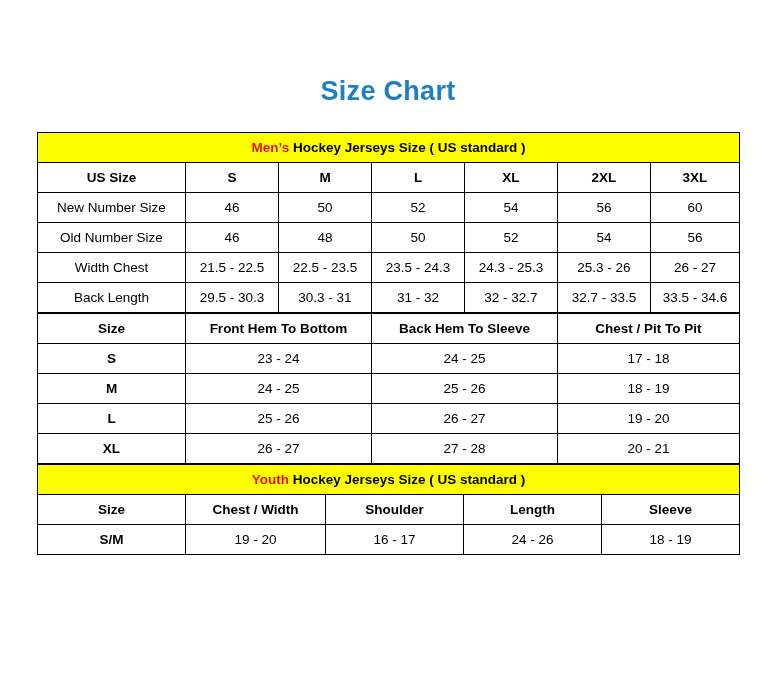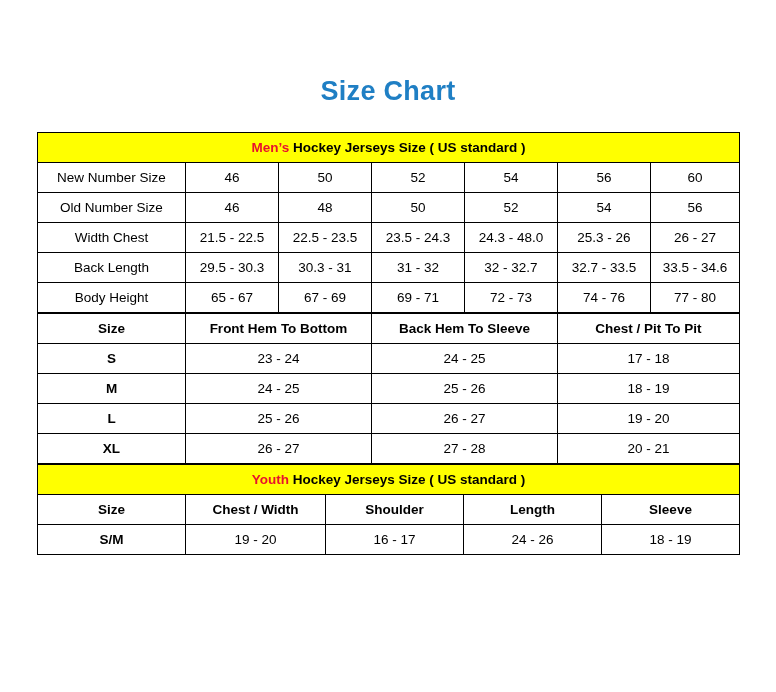--- a/index.html
+++ b/index.html
@@ -82,20 +82,29 @@
           <col style="width:93px">
           <col style="width:93px">
           <col style="width:93px">
           <col style="width:89px">
       </colgroup>
       <tbody>
         <tr>
           <td class="section-head" colspan="7"><span class="accent">Men’s</span><span> Hockey Jerseys Size ( US standard )</span></td>
         </tr>
         <tr>
+          <td class="col-head">US Size</td>
+          <td class="col-head">S</td>
+          <td class="col-head">M</td>
+          <td class="col-head">L</td>
+          <td class="col-head">XL</td>
+          <td class="col-head">2XL</td>
+          <td class="col-head">3XL</td>
+        </tr>
+        <tr>
           <td class="row-head">New Number Size</td>
           <td>46</td>
           <td>50</td>
           <td>52</td>
           <td>54</td>
           <td>56</td>
           <td>60</td>
         </tr>
         <tr>
           <td class="row-head">Old Number Size</td>
@@ -104,41 +113,32 @@
           <td>50</td>
           <td>52</td>
           <td>54</td>
           <td>56</td>
         </tr>
         <tr>
           <td class="row-head">Width Chest</td>
           <td>21.5 - 22.5</td>
           <td>22.5 - 23.5</td>
           <td>23.5 - 24.3</td>
-          <td>24.3 - 48.0</td>
+          <td>24.3 - 25.3</td>
           <td>25.3 - 26</td>
           <td>26 - 27</td>
         </tr>
         <tr>
           <td class="row-head">Back Length</td>
           <td>29.5 - 30.3</td>
           <td>30.3 - 31</td>
           <td>31 - 32</td>
           <td>32 - 32.7</td>
           <td>32.7 - 33.5</td>
           <td>33.5 - 34.6</td>
-        </tr>
-        <tr>
-          <td class="row-head">Body Height</td>
-          <td>65 - 67</td>
-          <td>67 - 69</td>
-          <td>69 - 71</td>
-          <td>72 - 73</td>
-          <td>74 - 76</td>
-          <td>77 - 80</td>
         </tr>
       </tbody>
     </table>
 
     <table class="size-table">
       <colgroup>
         <col style="width:148px">
           <col style="width:186px">
           <col style="width:186px">
           <col style="width:182px">

